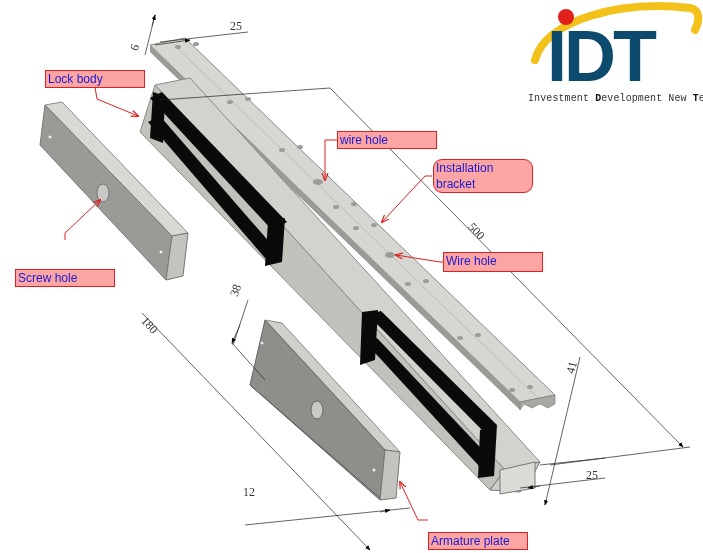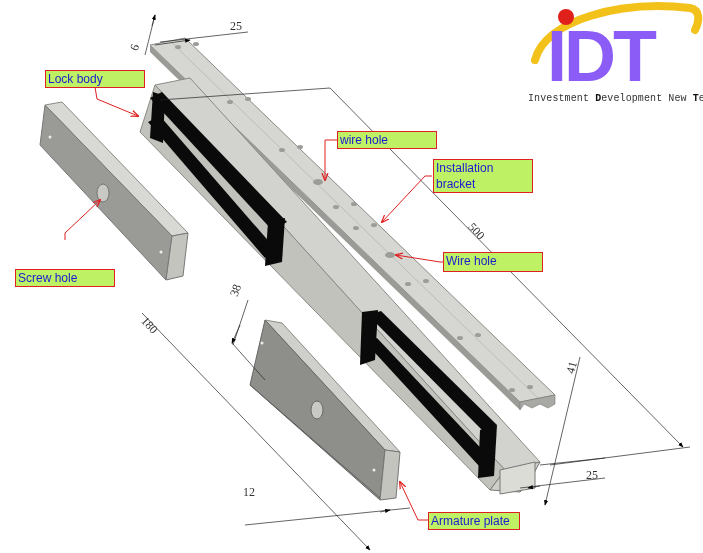--- a/index.html
+++ b/index.html
@@ -1,31 +1,31 @@
 <!DOCTYPE html>
 <html><head>
   <meta charset="utf-8">
   <style>
     html, body { margin: 0; padding: 0; background: #ffffff; }
     body { width: 703px; height: 553px; position: relative; overflow: hidden; font-family: "Liberation Sans", sans-serif; }
     #stage { position: absolute; left: 0; top: 0; width: 703px; height: 553px; }
     .callout {
-      position: absolute; border: 1px solid #e02020; background: #bef264;
+      position: absolute; border: 1px solid #e02020; background: #fca5a5;
       color: #1a1ad0; font-size: 12px; line-height: 16px; padding: 0 2px;
       box-sizing: border-box; font-family: "Liberation Sans", sans-serif;
     }
     .dim { position: absolute; font-family: "Liberation Serif", serif; font-size: 12px; color: #333; }
     .logo-text {
       position: absolute; left: 528px; top: 93px; font-size: 10px; color: #333;
       font-family: Liberation Mono, monospace; letter-spacing: 0.1px; white-space: nowrap;
     }
     .logo-text b { color: #111; }
     .idt {
       position: absolute; left: 547px; top: 20px; font-size: 72px; font-weight: bold;
-      color: #8b5cf6; font-family: "Liberation Sans", sans-serif; letter-spacing: -3px; line-height: 72px;
+      color: #0c4a6e; font-family: "Liberation Sans", sans-serif; letter-spacing: -3px; line-height: 72px;
     }
   </style>
 </head>
 <body>
 
 <div id="stage">
   <svg width="703" height="553" viewBox="0 0 703 553" xmlns="http://www.w3.org/2000/svg" style="position:absolute;left:0;top:0">
     <defs>
       <marker id="arr" markerWidth="8" markerHeight="8" refX="7" refY="4" orient="auto">
         <path d="M0,1 L8,4 L0,7 z" fill="#000"></path>
@@ -139,26 +139,26 @@
       <polyline points="428,520 418,520 400,482" marker-end="url(#rarr)"></polyline>
     </g>
   </svg>
 
   <div class="idt">IDT</div>
   <div class="logo-text"><span>Investment </span><b>D</b><span>evelopment New </span><b>T</b><span>ech</span></div>
 
   <div class="callout" style="left:45px;top:70px;width:100px;height:18px;">Lock body</div>
   <div class="callout" style="left:15px;top:239px;width:100px;height:18px;margin-top:30px;">Screw hole</div>
   <div class="callout" style="left:337px;top:131px;width:100px;height:18px;">wire hole</div>
-  <div class="callout" style="left:433px;top:159px;width:100px;height:34px;">
+  <div class="callout" style="left:433px;top:159px;width:100px;height:34px;border-radius:9px;">
     <div>Installation</div>
     <div>bracket</div>
   </div>
   <div class="callout" style="left:443px;top:252px;width:100px;height:20px;">Wire hole</div>
-  <div class="callout" style="left:428px;top:512px;width:92px;height:18px;">Armature plate</div>
+  <div class="callout" style="left:428px;top:532px;width:100px;height:18px;">Armature plate</div>
 
   <div class="dim" style="left:230px;top:19px;">25</div>
   <div class="dim" style="left:132px;top:40px;transform:rotate(-70deg);">6</div>
   <div class="dim" style="left:467px;top:224px;transform:rotate(48deg);">500</div>
   <div class="dim" style="left:140px;top:318px;transform:rotate(48deg);">180</div>
   <div class="dim" style="left:230px;top:283px;transform:rotate(-70deg);">38</div>
   <div class="dim" style="left:243px;top:485px;">12</div>
   <div class="dim" style="left:566px;top:360px;transform:rotate(-75deg);">41</div>
   <div class="dim" style="left:586px;top:468px;">25</div>
 </div>

